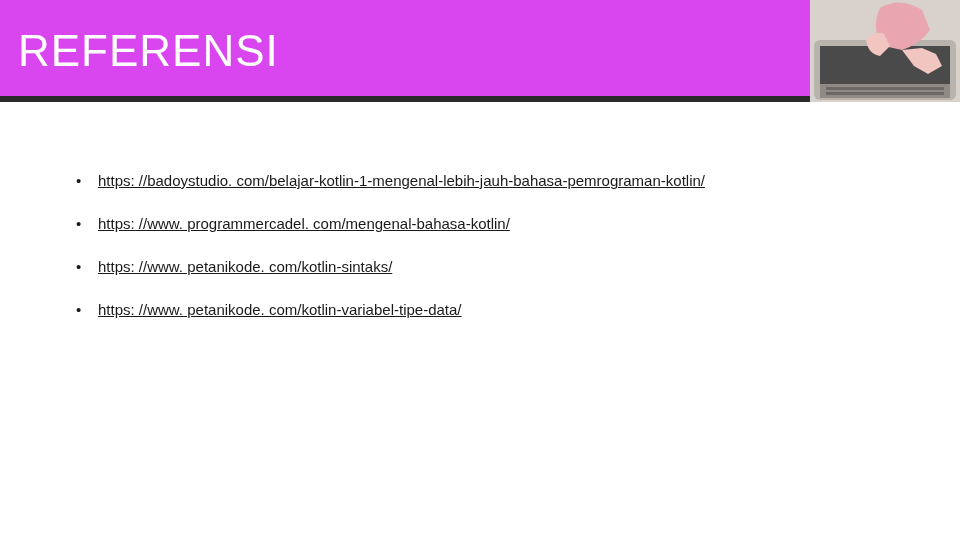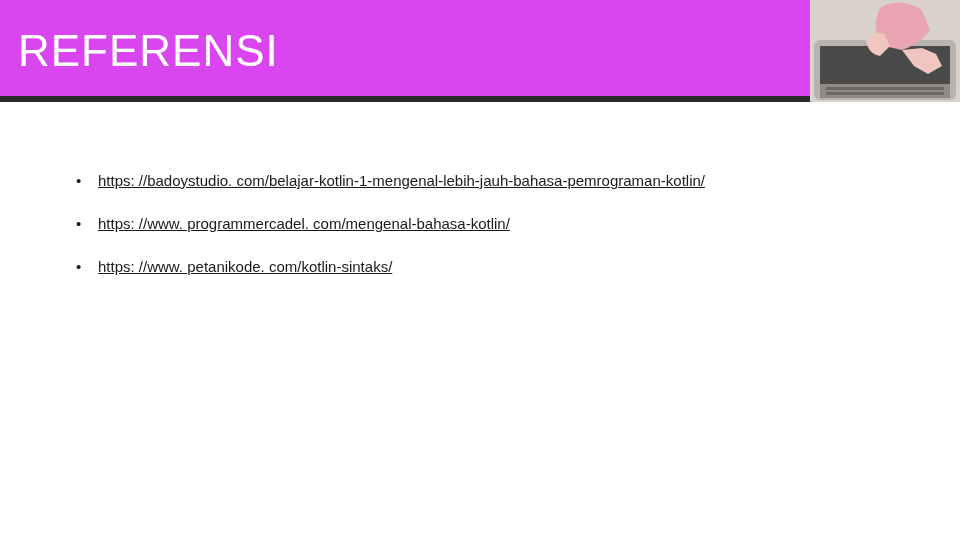--- a/index.html
+++ b/index.html
@@ -89,14 +89,17 @@
   <ul class="ref-list">
     <li class="ref-item">
       <span class="ref-link">https: //badoystudio. com/belajar-kotlin-1-mengenal-lebih-jauh-bahasa-pemrograman-kotlin/</span>
     </li>
     <li class="ref-item">
       <span class="ref-link">https: //www. programmercadel. com/mengenal-bahasa-kotlin/</span>
     </li>
     <li class="ref-item">
       <span class="ref-link">https: //www. petanikode. com/kotlin-sintaks/</span>
     </li>
+    <li class="ref-item">
+      <span class="ref-link">https: //www. petanikode. com/kotlin-variabel-tipe-data/</span>
+    </li>
   </ul>
 </div>
 
 </body></html>

